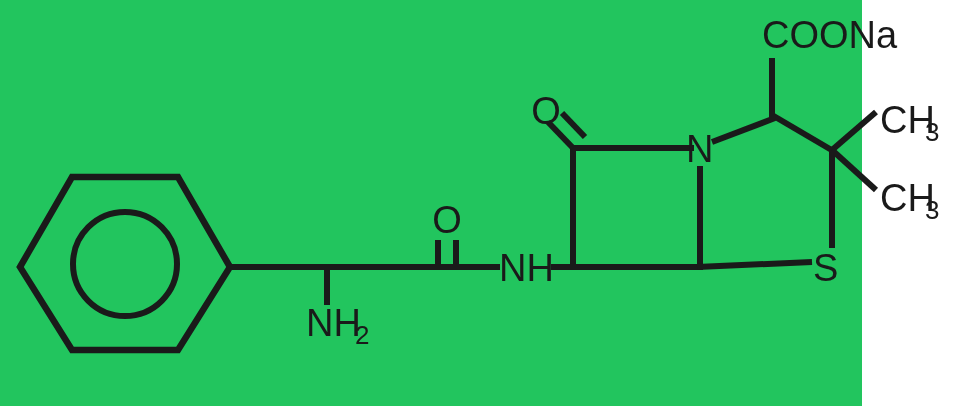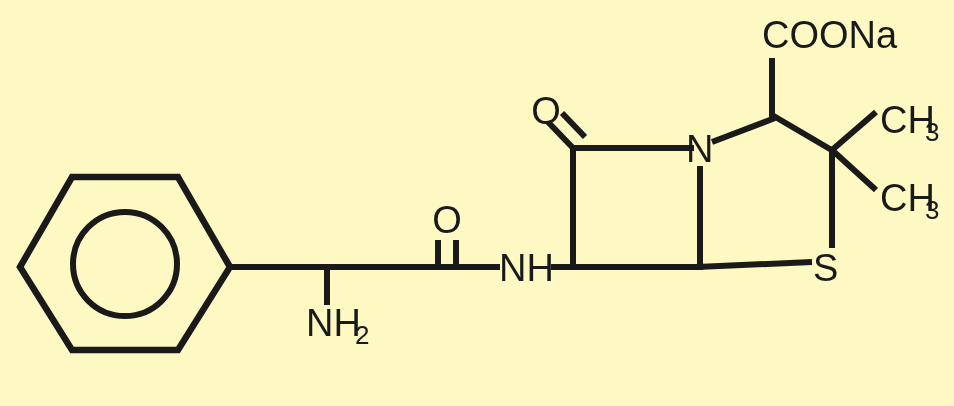--- a/index.html
+++ b/index.html
@@ -9,23 +9,23 @@
     background: #ffffff;
   }
   body {
     width: 954px;
     height: 406px;
     font-family: "Liberation Sans", sans-serif;
     overflow: hidden;
   }
   #structure-canvas {
     position: relative;
-    width: 954px;
+    width: 862px;
     height: 406px;
-    background: #fef9c3;
+    background: #22c55e;
   }
   #structure-svg {
     position: absolute;
     top: 0;
     left: 0;
     width: 954px;
     height: 406px;
     display: block;
   }
   .atom-label {

